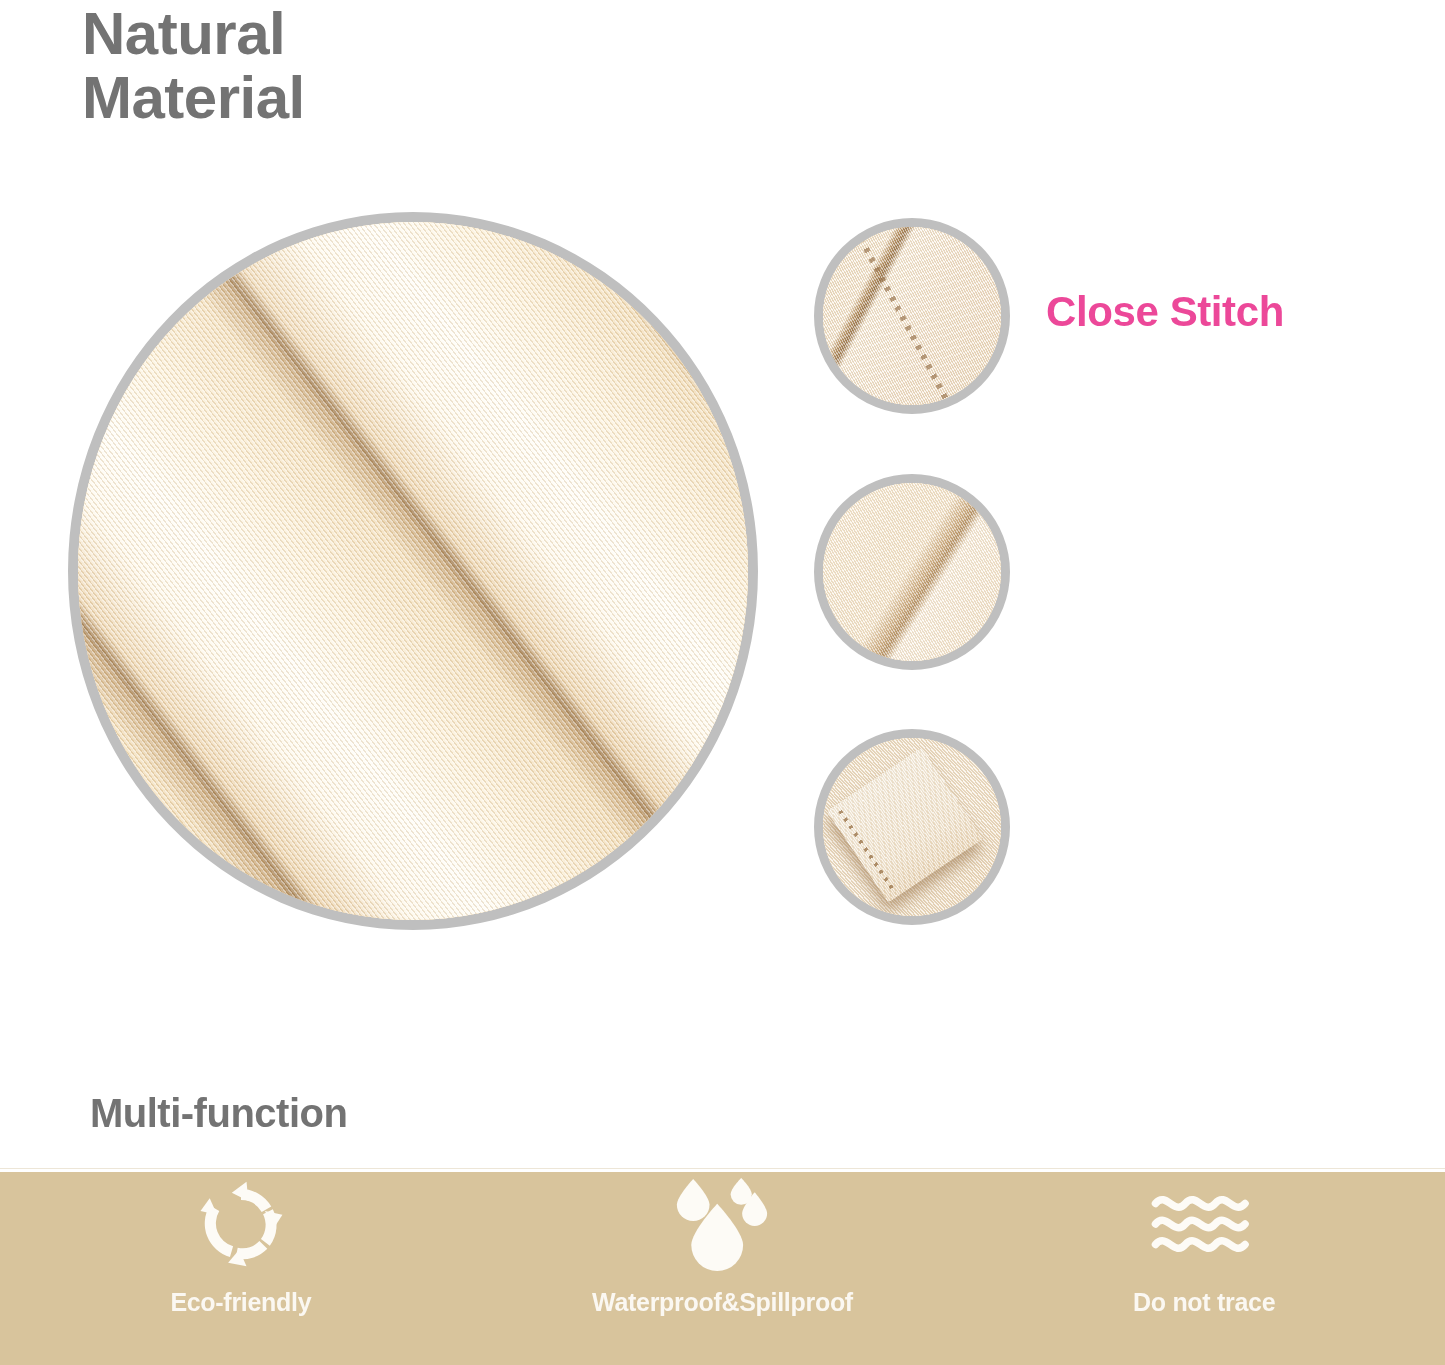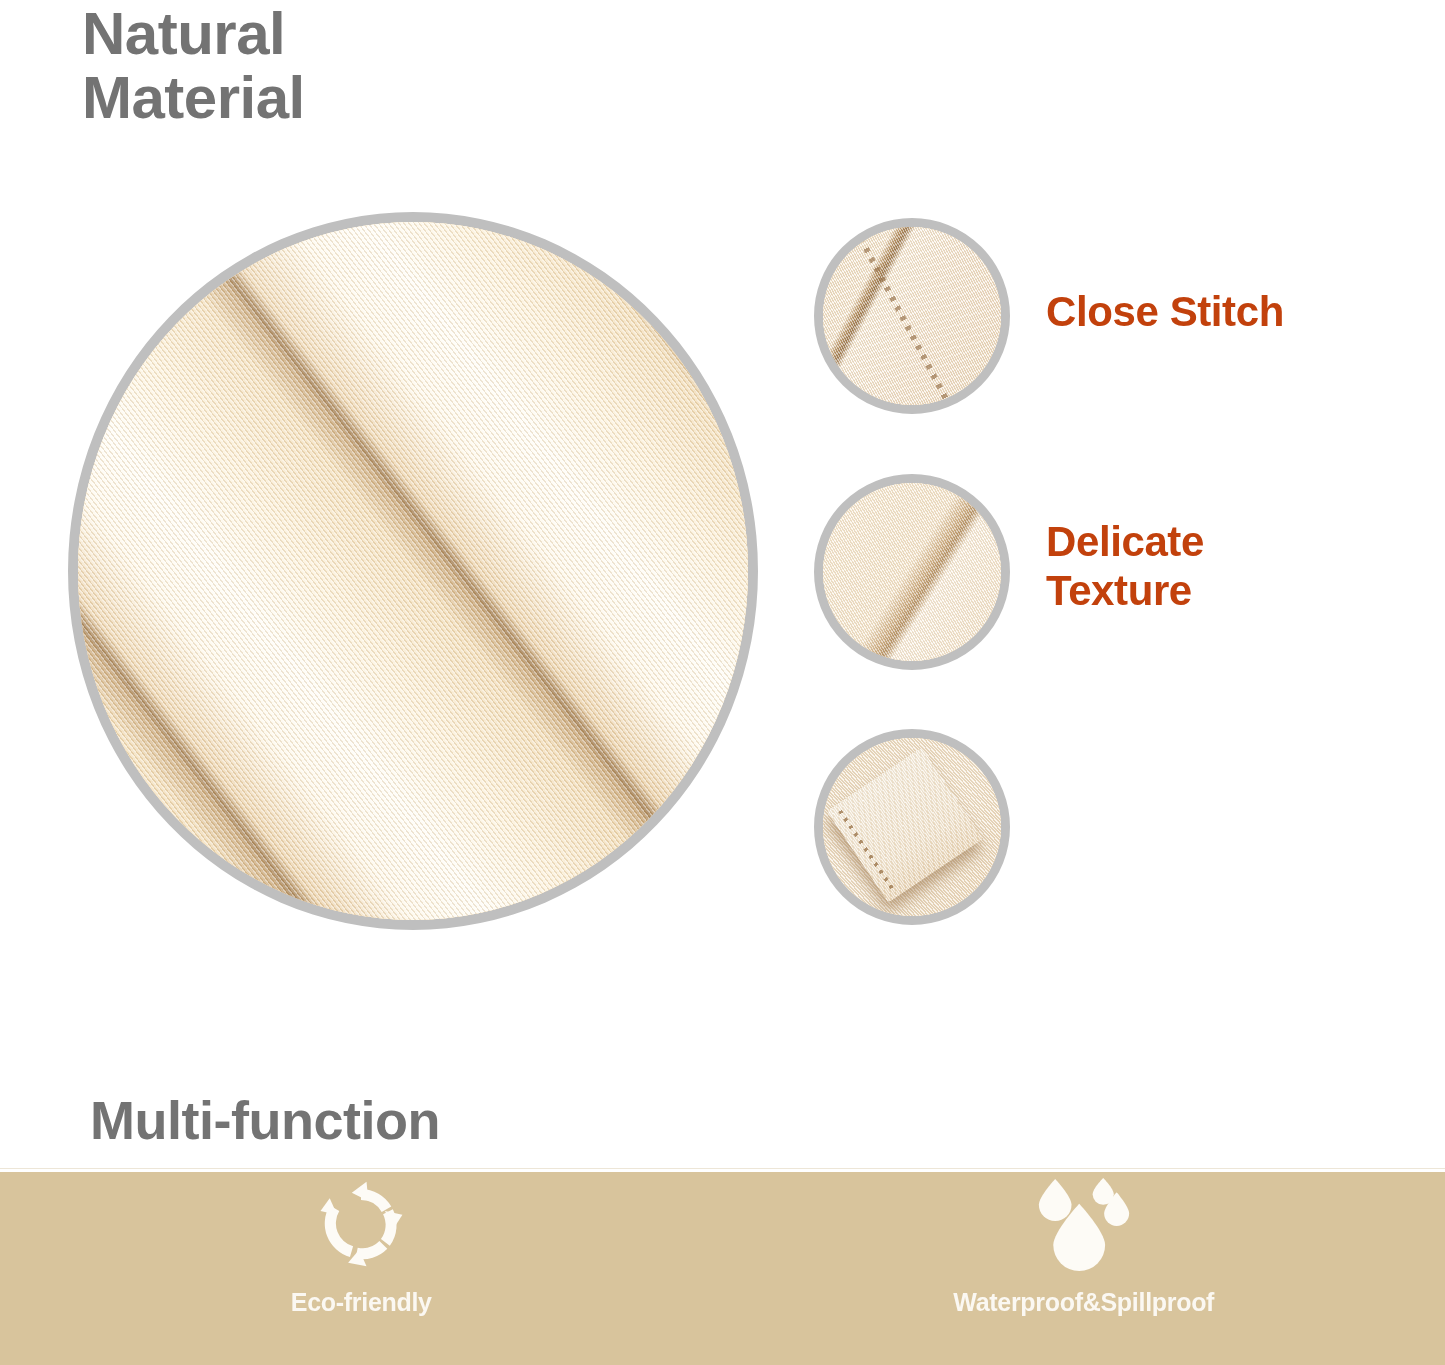--- a/index.html
+++ b/index.html
@@ -29,21 +29,21 @@
     white-space: pre-line;
   }
   #title-natural-material {
     left: 82px;
     top: 2px;
     font-size: 60px;
   }
   #title-multifunction {
     left: 90px;
     top: 1092px;
-    font-size: 54px;
+    font-size: 40px;
   }
 
   .hr-divider {
     position: absolute;
     left: 0;
     width: 1445px;
     height: 1px;
     background: #EDE6D7;
   }
   #divider-multifunction { top: 1168px; }
@@ -233,21 +233,21 @@
     border-width: 9px;
   }
   #circle-close-stitch    { top: 218px; }
   #circle-delicate-texture{ top: 474px; }
   #circle-hemmed-edge     { top: 729px; }
 
   
   .detail-label {
     position: absolute;
     left: 1046px;
-    color: #c2410c;
+    color: #ec4899;
     font-size: 42px;
     font-weight: 700;
     line-height: 1.16;
     letter-spacing: -0.4px;
     white-space: pre-line;
   }
   #label-close-stitch     { top: 288px; }
   #label-delicate-texture { top: 518px; }
   #label-hemmed-edge      { top: 772px; }
 
@@ -301,22 +301,20 @@
   <div id="circle-close-stitch" class="photo-circle detail-circle">
     <div class="fabric stitch">
       <div class="stitch-dots"></div>
     </div>
   </div>
   <div id="label-close-stitch" class="detail-label">Close Stitch</div>
 
   <div id="circle-delicate-texture" class="photo-circle detail-circle">
     <div class="fabric texture"></div>
   </div>
-  <div id="label-delicate-texture" class="detail-label">Delicate
-Texture</div>
 
   <div id="circle-hemmed-edge" class="photo-circle detail-circle">
     <div class="fabric hem">
       <div class="hem-shadow"></div>
       <div class="hem-flap">
         <div class="hem-stitch"></div>
       </div>
     </div>
   </div>
 
@@ -360,15 +358,27 @@
 
             <path d="M72 2 C72 2 83 13 83 19 a11 11 0 0 1 -22 0 C61 13 72 2 72 2 Z"></path>
 
             <path d="M86 17 C86 17 99 32 99 39 a13 13 0 0 1 -26 0 C73 32 86 17 86 17 Z"></path>
           </g>
         </svg>
       </div>
       <div class="feature-label">Waterproof&amp;Spillproof</div>
     </div>
 
+    <div class="feature-item">
+      <div class="feature-icon">
+        <svg width="112" height="72" viewBox="0 0 120 76" aria-hidden="true">
+          <g fill="none" stroke="#FDFBF6" stroke-width="8" stroke-linecap="round" stroke-linejoin="round">
+            <path d="M8 16 C20 2, 28 30, 40 16 C52 2, 60 30, 72 16 C84 2, 92 30, 104 16"></path>
+            <path d="M8 38 C20 24, 28 52, 40 38 C52 24, 60 52, 72 38 C84 24, 92 52, 104 38"></path>
+            <path d="M8 60 C20 46, 28 74, 40 60 C52 46, 60 74, 72 60 C84 46, 92 74, 104 60"></path>
+          </g>
+        </svg>
+      </div>
+      <div class="feature-label">Do not trace</div>
+    </div>
 
   </div>
 </div>
 
 </body></html>

